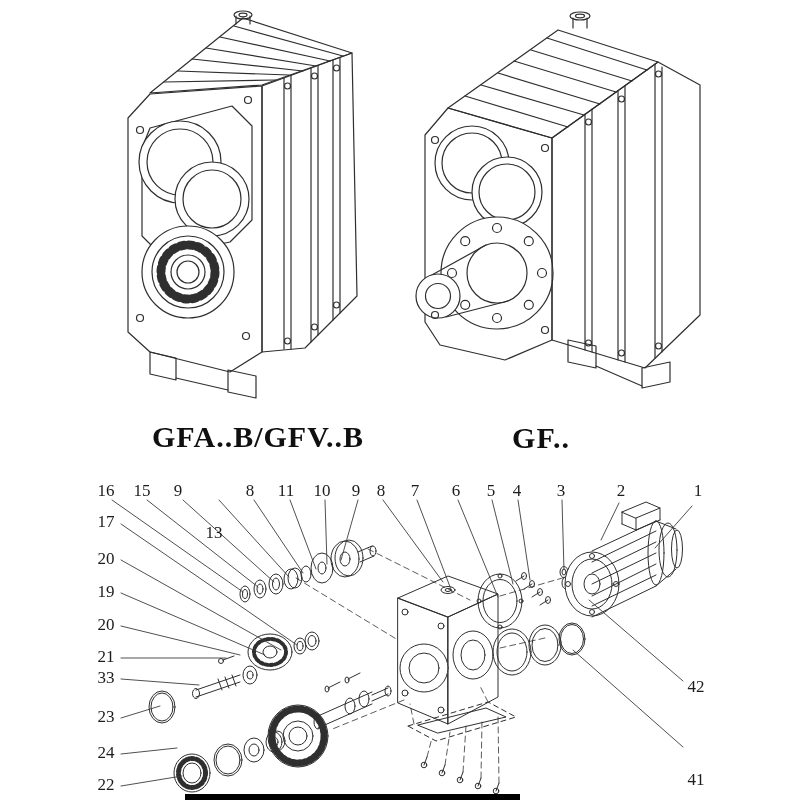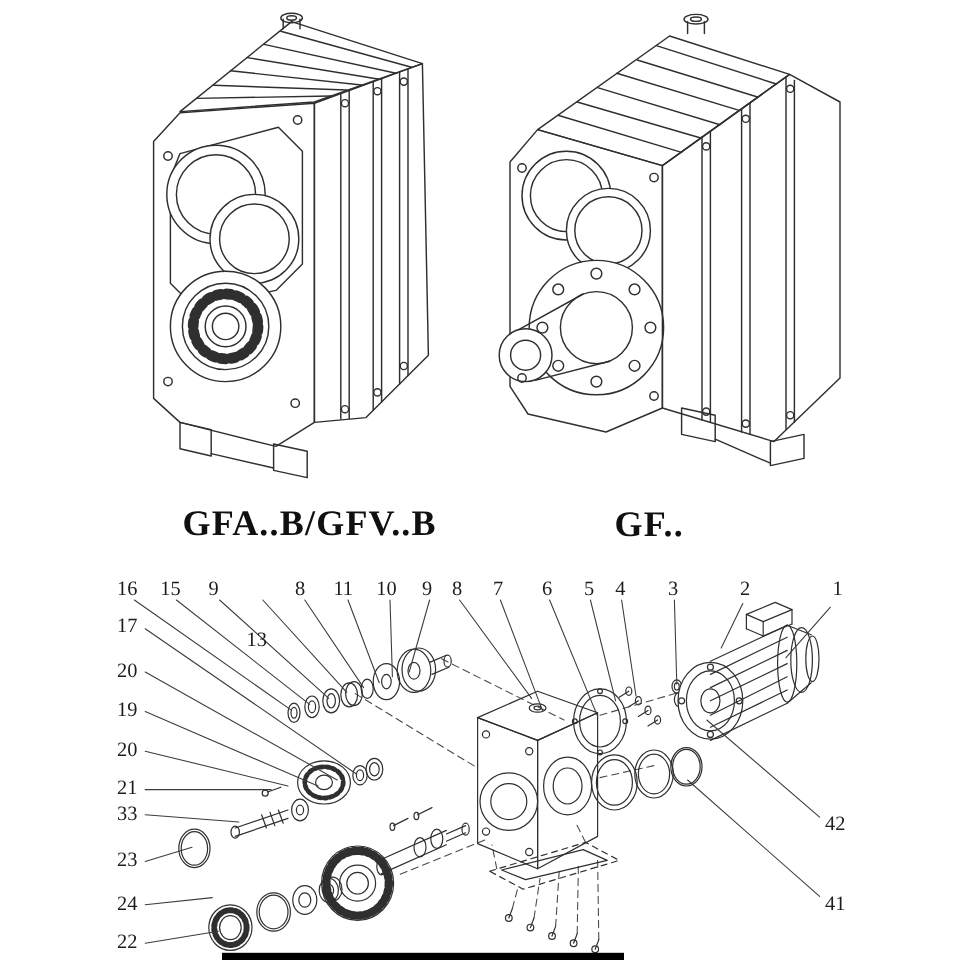--- a/index.html
+++ b/index.html
@@ -383,17 +383,17 @@
 <span class="callout" style="left:106px; top:559px;">20</span>
 <span class="callout" style="left:106px; top:592px;">19</span>
 <span class="callout" style="left:106px; top:625px;">20</span>
 <span class="callout" style="left:106px; top:657px;">21</span>
 <span class="callout" style="left:106px; top:678px;">33</span>
 <span class="callout" style="left:106px; top:717px;">23</span>
 <span class="callout" style="left:106px; top:753px;text-align:right;">24</span>
 <span class="callout" style="left:106px; top:785px;">22</span>
 
 <span class="callout" style="left:696px; top:687px;text-align:center;">42</span>
-<span class="callout" style="left:696px; top:753px;">41</span>
+<span class="callout" style="left:696px; top:780px;">41</span>
 
 <div class="bottom-strip" style="left:185px; top:794px; width:335px; height:6px;"></div>
 
 </div>
 
 </body></html>

